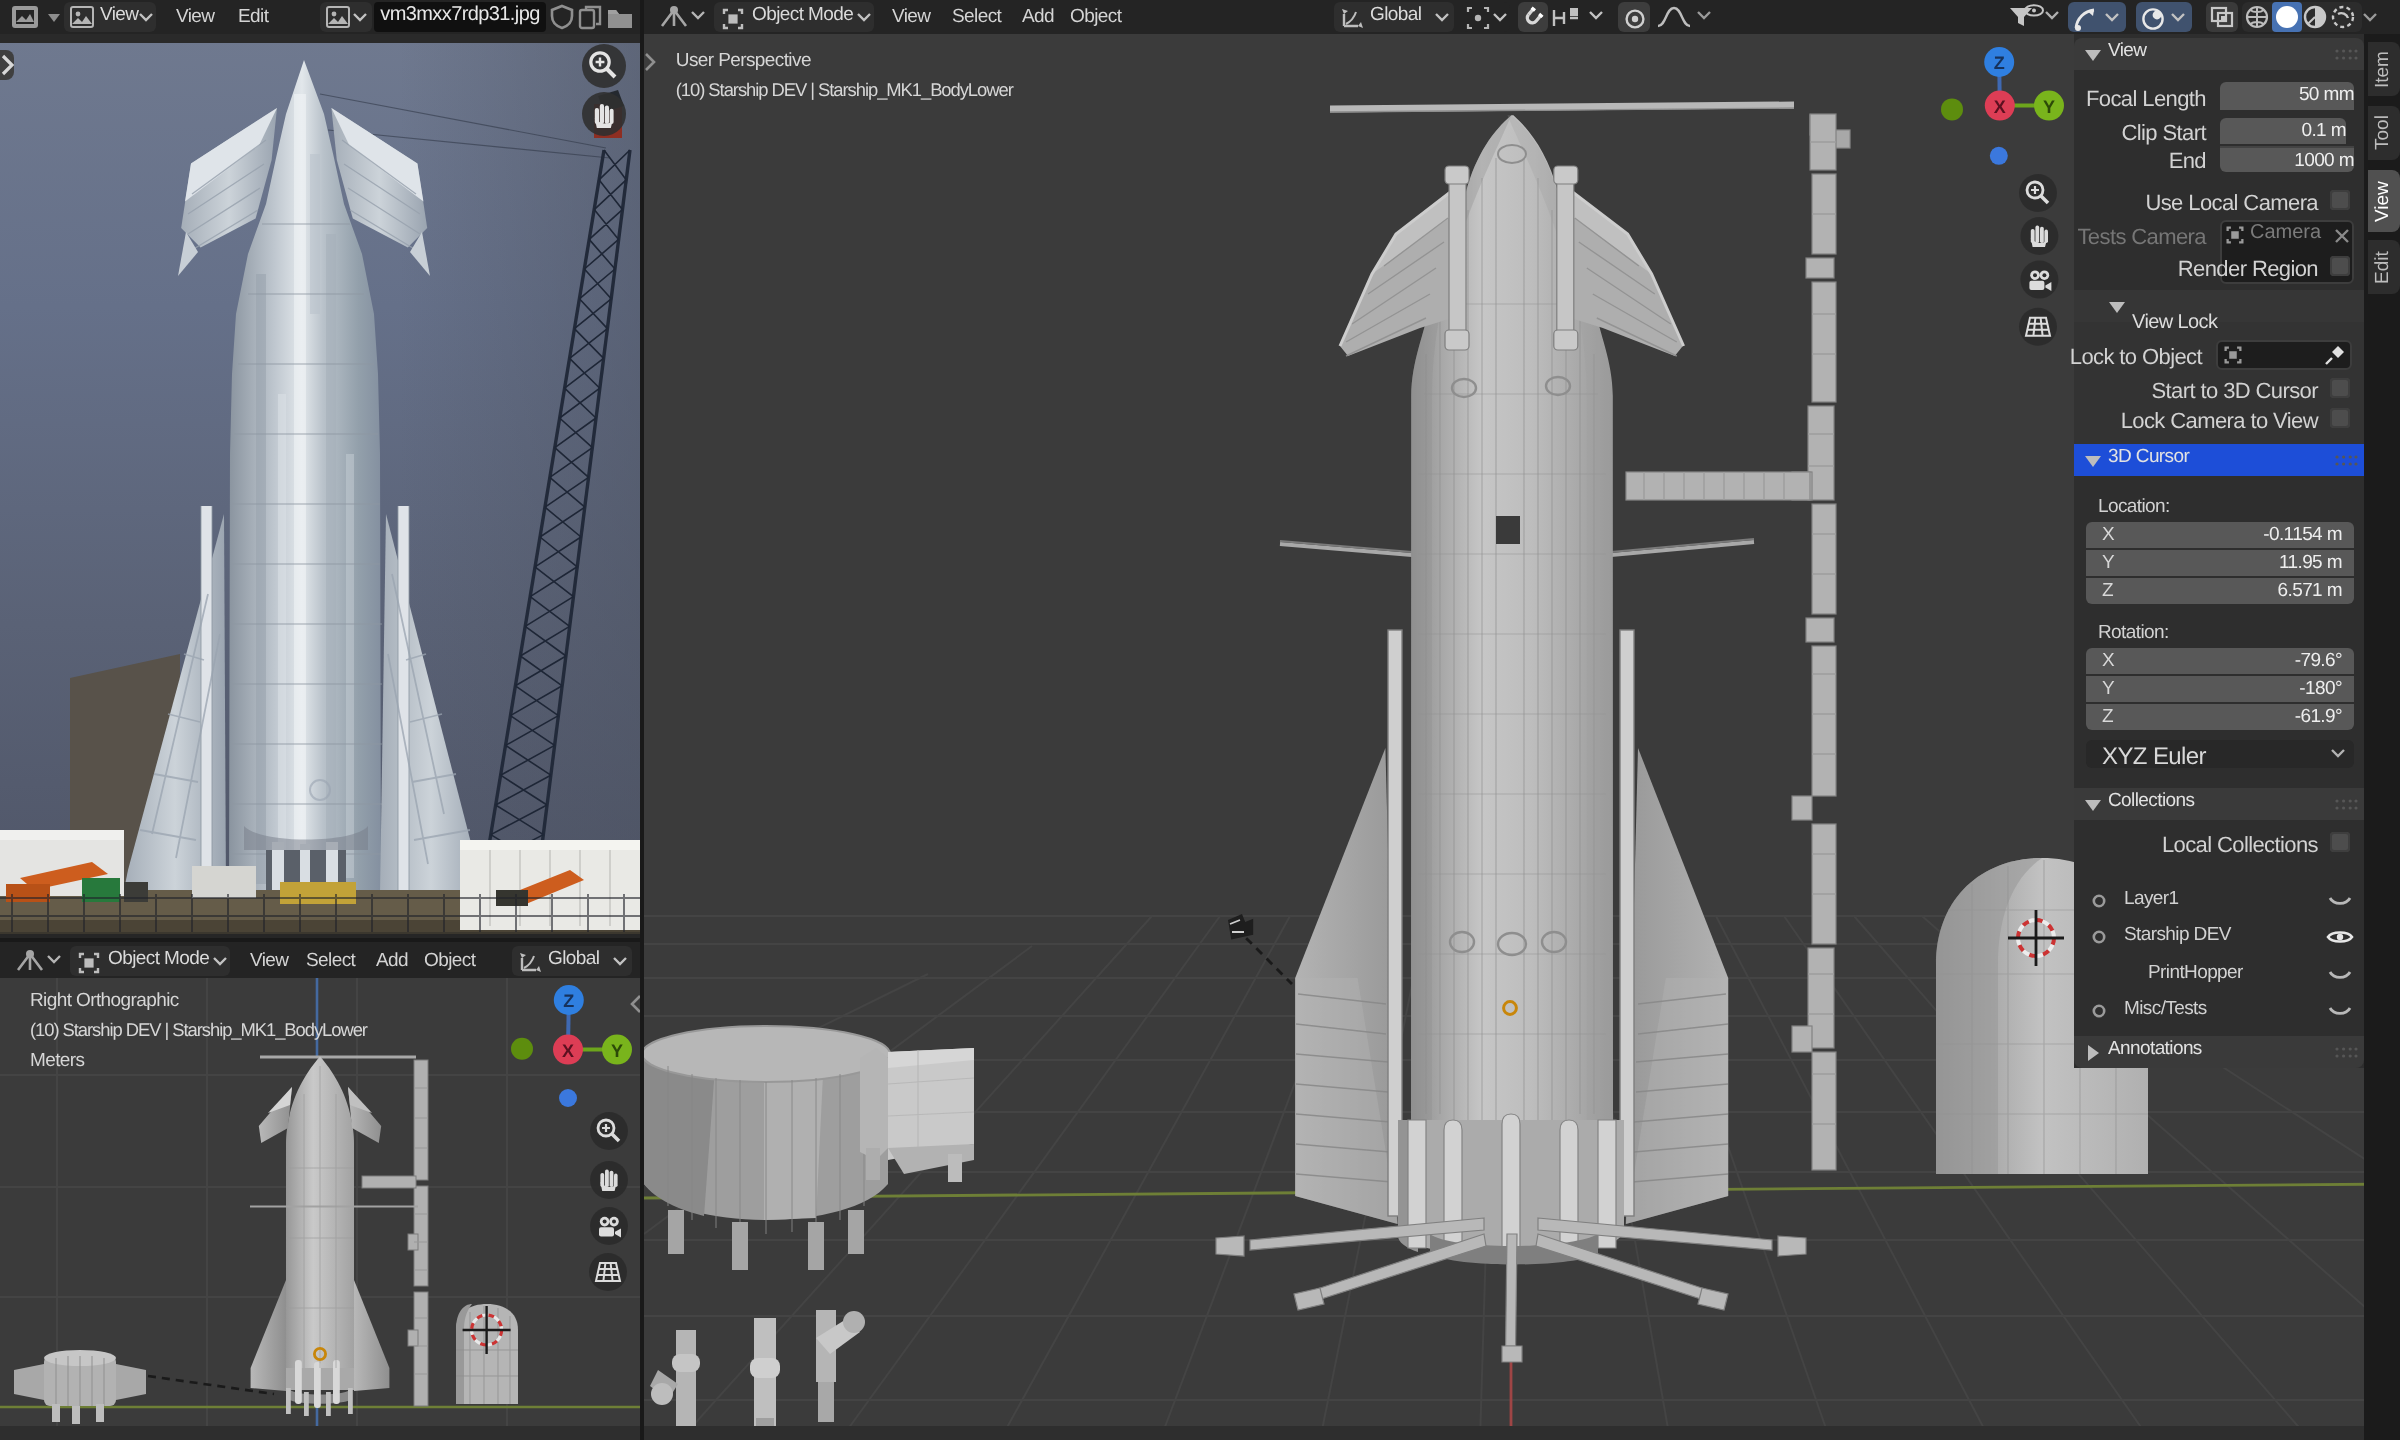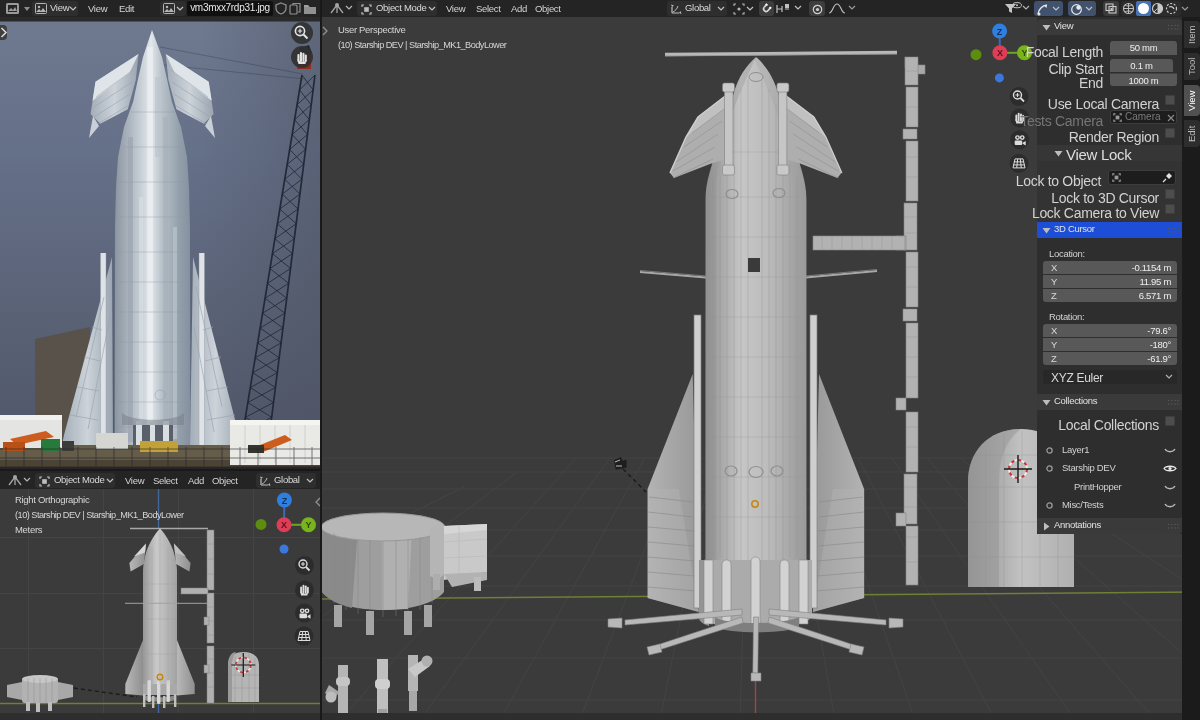--- a/index.html
+++ b/index.html
@@ -2,23 +2,23 @@
 <html><head><meta charset="utf-8">
 <style>
 html,body{margin:0;padding:0;width:1200px;height:720px;overflow:hidden;background:#2a2a2a;
 font-family:"Liberation Sans",sans-serif;}
 .abs{position:absolute;}
 .hdr{position:absolute;background:#242424;color:#d4d4d4;font-size:9.5px;letter-spacing:-0.3px;}
 .hdr .menu{position:absolute;top:3px;color:#d4d4d4;}
 .pill{position:absolute;background:#2e2e2e;border-radius:3px;color:#dadada;}
 svg{display:block;}
 .nrow{position:absolute;color:#d2d2d2;font-size:9.5px;letter-spacing:-0.3px;white-space:nowrap;}
-.slider{position:absolute;background:#585858;color:#eeeeee;font-size:9.5px;letter-spacing:-0.3px;text-align:center;}
+.slider{position:absolute;background:#585858;color:#eeeeee;font-size:9.5px;letter-spacing:-0.3px;text-align:right;}
 .chk{position:absolute;width:10px;height:10px;background:#4d4d4d;border-radius:2px;box-shadow:inset 0 0 0 1px #3e3e3e;}
-.lblr{position:absolute;text-align:right;color:#d2d2d2;font-size:14px;letter-spacing:-0.3px;white-space:nowrap;}
+.lblr{position:absolute;text-align:right;color:#d2d2d2;font-size:11px;letter-spacing:-0.3px;white-space:nowrap;}
 </style></head>
 <body>
 
 <div class="abs" style="left:0;top:0;width:322px;height:471px;background:#242424">
   <div class="hdr" style="left:0;top:0;width:322px;height:17px" id="imghdr">
     <svg class="abs" style="left:5px;top:2px" width="26" height="13" viewBox="0 0 26 13">
       <rect x="1" y="1" width="13" height="11" rx="1.5" fill="#9a9a9a"></rect>
       <rect x="3" y="3" width="9" height="7" fill="#242424"></rect>
       <path d="M3 9l3-3 2 2 2-3 2 4z" fill="#9a9a9a"></path>
       <path d="M19 5l3 4 3-4z" fill="#8d8d8d"></path>
@@ -771,51 +771,51 @@
   </div>
   <div class="lblr" style="right:79px;top:27px">Focal Length</div>
   <div class="slider" style="left:73px;top:24px;width:67px;height:14px;border-radius:3px 3px 0 0;line-height:14px">50 mm</div>
   <div class="lblr" style="right:79px;top:44px">Clip Start</div>
   <div class="slider" style="left:73px;top:42px;width:63px;height:13px;border-radius:3px 3px 0 0;line-height:13px">0.1 m</div>
   <div class="lblr" style="right:79px;top:58px">End</div>
   <div class="slider" style="left:73px;top:56px;width:67px;height:13px;border-radius:0 0 3px 3px;line-height:13px;border-top:1px solid #434343;box-sizing:border-box">1000 m</div>
   <div class="lblr" style="right:23px;top:79px">Use Local Camera</div>
   <div class="chk" style="left:128px;top:78px"></div>
   <div class="lblr" style="right:79px;top:96px;color:#767676">Tests Camera</div>
-  <div class="abs" style="left:73px;top:93px;width:67px;height:14px;background:#1d1d1d;border:1px solid #3d3d3d;border-radius:3px;box-sizing:border-box">
+  <div class="abs" style="left:73px;top:93px;width:67px;height:32px;background:#1d1d1d;border:1px solid #3d3d3d;border-radius:3px;box-sizing:border-box">
     <svg class="abs" style="left:2px;top:2px" width="9" height="9" viewBox="0 0 11 11">
       <path d="M1 3V1h2M8 1h2v2M10 8v2H8M3 10H1V8" stroke="#9a9a9a" fill="none" stroke-width="1.4"></path>
       <rect x="3.2" y="3.2" width="4.6" height="4.6" fill="#9a9a9a"></rect>
     </svg>
     <span style="position:absolute;left:14px;top:0px;font-size:10px;color:#7b7b7b">Camera</span>
     <svg class="abs" style="left:56px;top:3px" width="8" height="8">
         <path d="M1 1l6 6M7 1l-6 6" stroke="#8a8a8a" stroke-width="1.2"></path>
       </svg>
   </div>
   <div class="lblr" style="right:23px;top:112px">Render Region</div>
   <div class="chk" style="left:128px;top:111px"></div>
   <div class="abs" style="left:0;top:128px;width:145px;height:77px;background:#333333"></div>
   <div class="abs" style="left:0;top:128px;width:145px;height:16px;background:#363636">
     <svg class="abs" style="left:17px;top:5px" width="9" height="7">
         <path d="M0.5 1h8L4.5 6.5z" fill="#bdbdbd"></path>
       </svg>
-    <span style="position:absolute;left:29px;top:1px;font-size:15px;letter-spacing:-0.3px;color:#dedede">View Lock</span>
+    <span style="position:absolute;left:29px;top:11px;font-size:10px;letter-spacing:-0.3px;color:#dedede">View Lock</span>
   </div>
   <div class="lblr" style="right:81px;top:156px">Lock to Object</div>
   <div class="abs" style="left:71px;top:153px;width:68px;height:15px;background:#1d1d1d;border:1px solid #3d3d3d;border-radius:3px;box-sizing:border-box">
     <svg class="abs" style="left:3px;top:2px" width="9" height="9" viewBox="0 0 11 11">
       <path d="M1 3V1h2M8 1h2v2M10 8v2H8M3 10H1V8" stroke="#9a9a9a" fill="none" stroke-width="1.4"></path>
       <rect x="3.2" y="3.2" width="4.6" height="4.6" fill="#9a9a9a"></rect>
     </svg>
     <svg class="abs" style="left:53px;top:2px" width="10" height="10" viewBox="0 0 10 10">
       <path d="M1 9l3-3" stroke="#e0e0e0" stroke-width="1.2"></path>
       <path d="M4 3l3 3 3-3-3-3z" fill="#e0e0e0"></path>
     </svg>
   </div>
-  <div class="lblr" style="right:23px;top:173px">Lock to 3D Cursor</div>
+  <div class="lblr" style="right:23px;top:173px">Start to 3D Cursor</div>
   <div class="chk" style="left:128px;top:172px"></div>
   <div class="lblr" style="right:23px;top:188px">Lock Camera to View</div>
   <div class="chk" style="left:128px;top:187px"></div>
   <div class="abs" style="left:0;top:205px;width:145px;height:16px;background:#1d4ed8">
     <svg class="abs" style="left:5px;top:5px" width="9" height="7">
         <path d="M0.5 1h8L4.5 6.5z" fill="#bdbdbd"></path>
       </svg>
     <span style="position:absolute;left:17px;top:1px;font-size:9.5px;letter-spacing:-0.3px;color:#e2e2e2">3D Cursor</span>
     <svg class="abs" style="left:130px;top:5px" width="12" height="7">
       <g fill="#565656">

